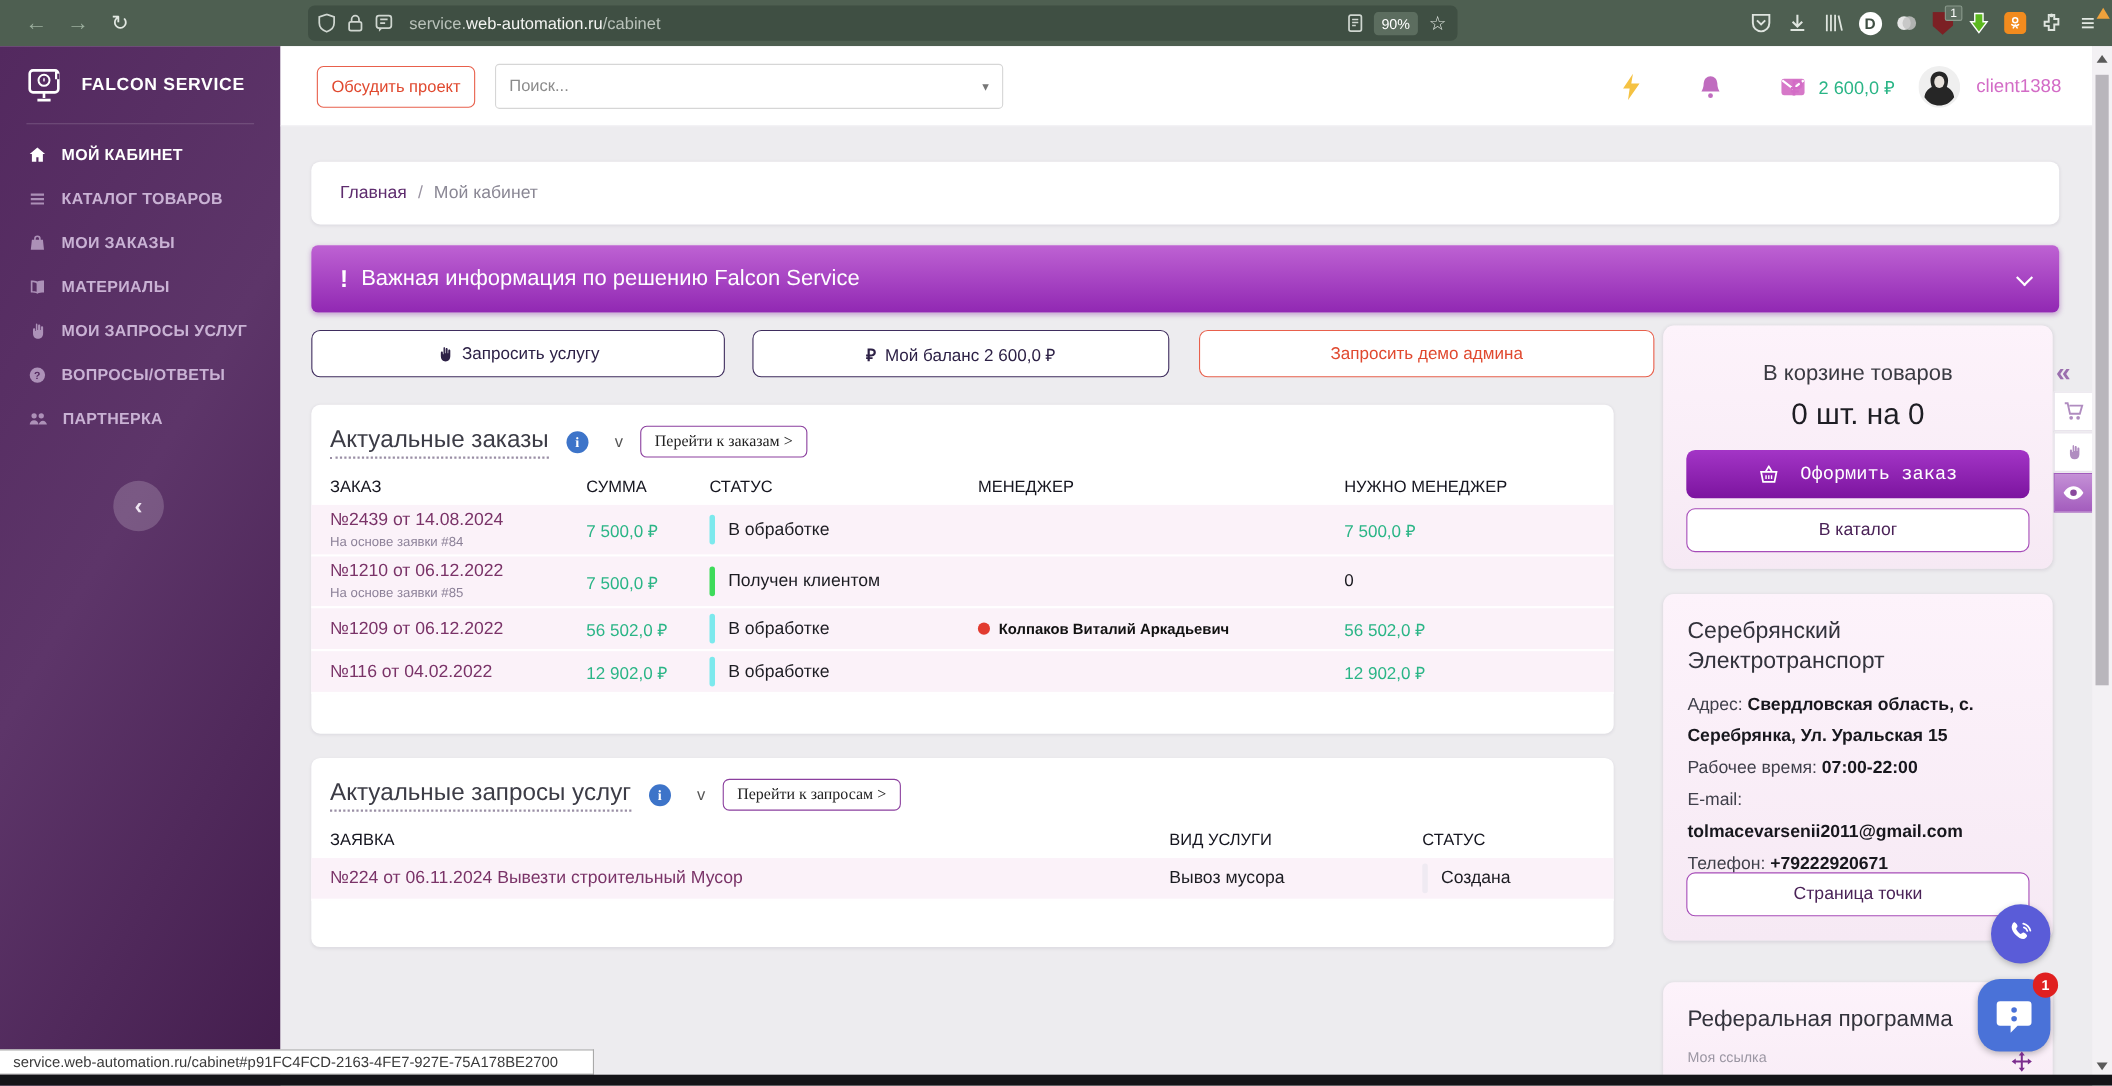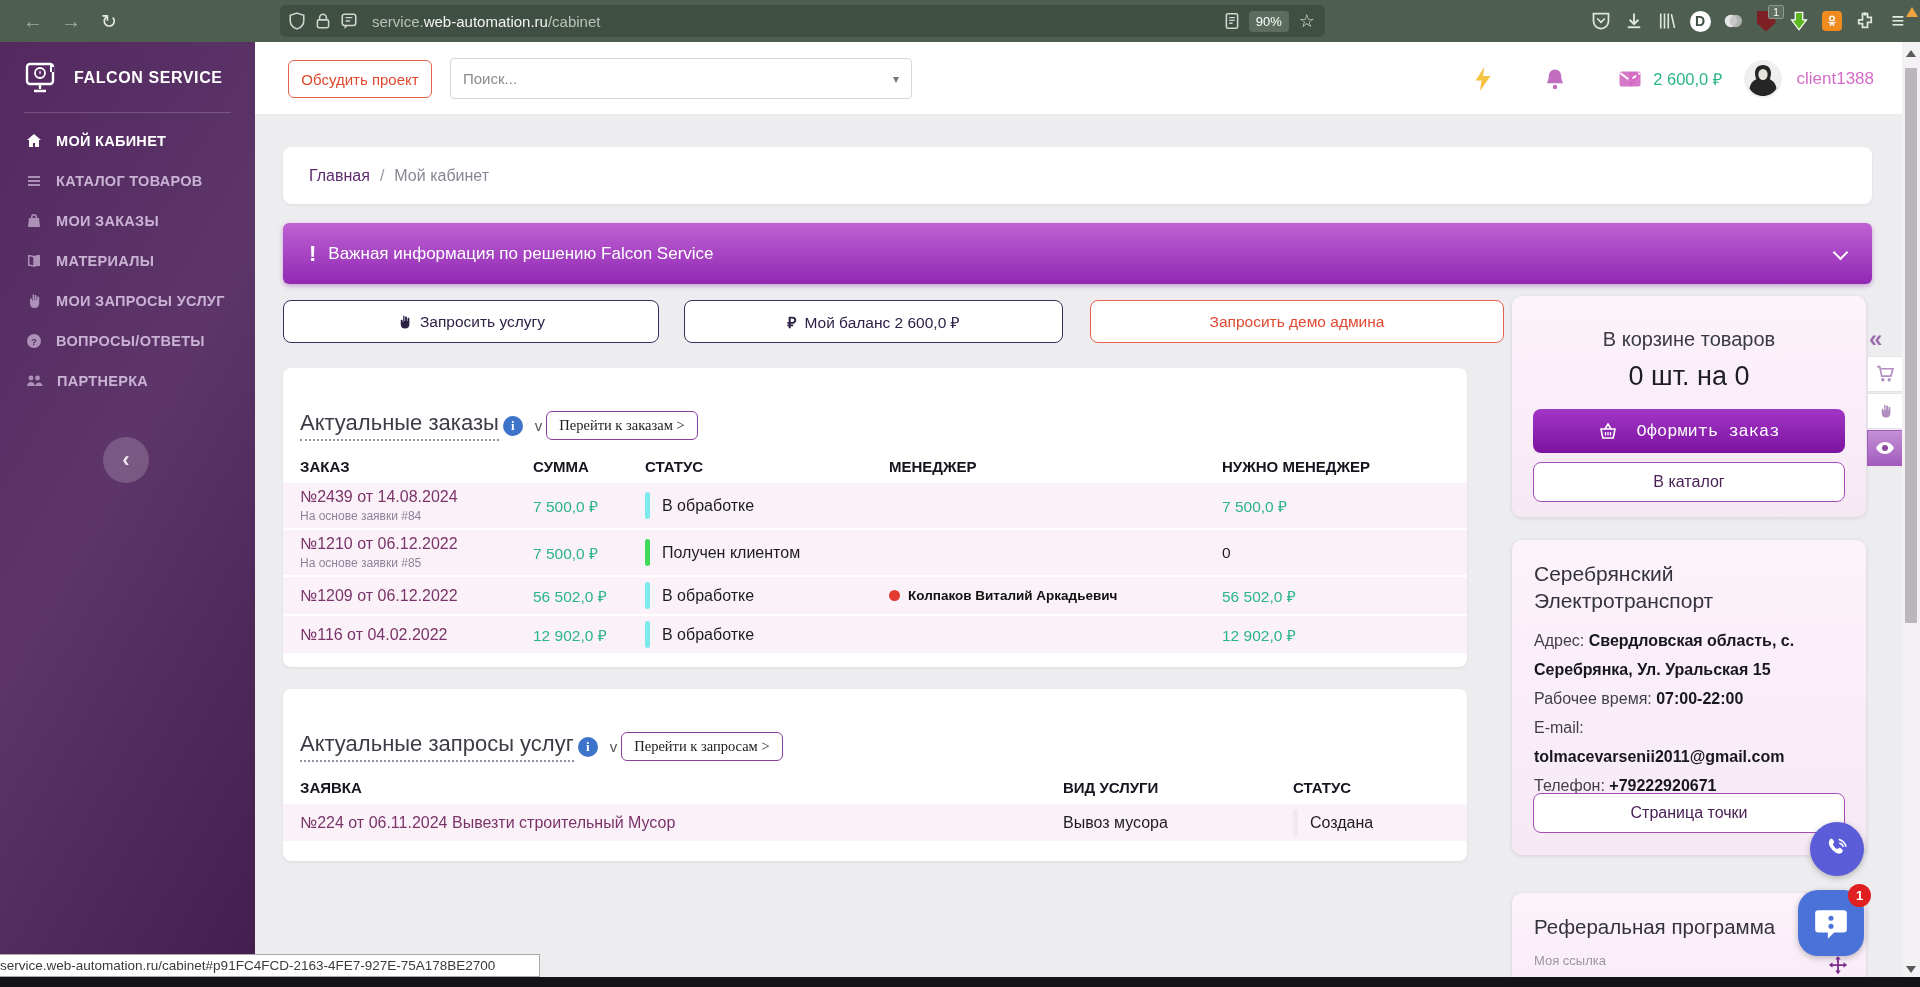--- a/index.html
+++ b/index.html
@@ -85,47 +85,47 @@
                 align-items:center; padding:0 26px; gap:10px; font-size:16px; }
   .bc-home { color:#5e2c6e; cursor:pointer; }
   .bc-sep { color:#9a94a2; }
   .bc-cur { color:#8a8794; }
 
   .banner { position:absolute; left:28px; top:108px; width:1589px; height:61px;
             border-radius:6px; background:linear-gradient(180deg,#be62d3,#9128b3);
             display:flex; align-items:center; color:#fff; padding:0 26px;
             box-shadow:0 2px 5px rgba(120,30,150,.35); cursor:pointer;}
   .banner .mark { font-weight:bold; font-size:22px; margin-right:12px; }
-  .banner .btext { font-size:17px; }
+  .banner .btext { font-size:20px; }
   .bchev { position:absolute; right:26px; top:24px; width:11px; height:11px;
            border-right:2px solid #fff; border-bottom:2px solid #fff; transform:rotate(45deg); }
 
   .actbtn { position:absolute; top:185px; height:43px; background:#fff; border-radius:8px;
             display:flex; align-items:center; justify-content:center; gap:8px;
             font-size:15.5px; cursor:pointer; }
   .actbtn.purple { border:1px solid #3f2d5e; color:#2d2146; }
   .actbtn.red { border:1px solid #e8604c; color:#e0492f; }
   .b1 { left:28px; width:376px; } .b2 { left:429px; width:379px; } .b3 { left:835px; width:414px; }
 
   .orders { left:28px; top:253px; width:1184px; height:299px; }
   .requests { left:28px; top:574px; width:1184px; height:172px; }
-  .sect-head { display:flex; align-items:center; padding:18px 17px 8px 17px; gap:4px;margin-top:24px; }
+  .sect-head { display:flex; align-items:center; padding:18px 17px 8px 17px; gap:16px; }
   .sect-title { font-size:22px; color:#3c3c46; border-bottom:2px dotted #9a8fa5;
                 padding-bottom:3px; }
   .info-ic { width:20px; height:20px; border-radius:50%; background:#3d74c9; color:#fff;
              font-size:13px; font-weight:bold; display:flex; align-items:center;
              justify-content:center; font-family:"Liberation Serif",serif; cursor:pointer;}
   .vtag { color:#555; font-size:15px; margin-left:8px; cursor:pointer;}
   .goto { border:1.5px solid #8b3f9e; border-radius:6px; background:#fff; color:#222;
           font-size:14.5px; padding:5px 12px; cursor:pointer; font-family:Liberation Serif, serif; }
   .ogrid { display:grid; grid-template-columns:233px 112px 244px 333px 1fr;
            padding:0 17px; align-items:center; }
   .rgrid { display:grid; grid-template-columns:763px 230px 1fr;
            padding:0 17px; align-items:center; }
-  .thead { font-weight:bold; font-size:15px; color:#15151f; height:34px; }
+  .thead { font-weight:normal; font-size:15px; color:#15151f; height:34px; }
   .trow { background:#fbf2f9; border-bottom:2px solid #fff; min-height:37px;
           padding-top:5px; padding-bottom:5px; }
   .oid { color:#7a3368; font-size:16px; }
   .onote { color:#8d8299; font-size:12px; margin-top:3px; }
   .money { color:#2ab586; font-size:15.5px; }
   .zero { color:#1c1c22; font-size:15.5px; }
   .statuscell { display:flex; align-items:center; gap:12px; }
   .sbar { width:5px; height:27px; border-radius:3px; flex:none; }
   .bar-cyan { background:#7ce9ed; } .bar-green { background:#3edb5b; }
   .bar-gray { background:#efeaf2; }
@@ -186,21 +186,21 @@
   .vscroll { left:1902px; top:42px; width:18px; height:945px; background:#f3f1f4; }
   .varrow { position:absolute; left:4px; width:0; height:0;
             border-left:5px solid transparent; border-right:5px solid transparent; }
   .vup { top:8px; border-bottom:7px solid #5a5a5a; }
   .vdn { bottom:14px; border-top:7px solid #5a5a5a; }
   .vthumb { position:absolute; left:3px; top:26px; width:12px; height:555px; background:#b9b6bc; }
 
   
   .statusbar { left:0; top:954px; width:540px; height:23px; background:#fff;
                border:1px solid #a9a9a9; border-left:none; display:flex;
-               align-items:center; padding:0 0; font-size:13.5px; color:#3a3a3a;
+               align-items:center; padding:0 12px; font-size:13.5px; color:#3a3a3a;
                white-space:nowrap; overflow:hidden; }
   .darkstrip { left:0; top:977px; width:1920px; height:10px; background:#141418; }
 </style>
 </head>
 <body>
 
 <div class="screen">
 
   <div class="abs bbar">
     <span class="bnav" style="margin-left:14px">←</span>

